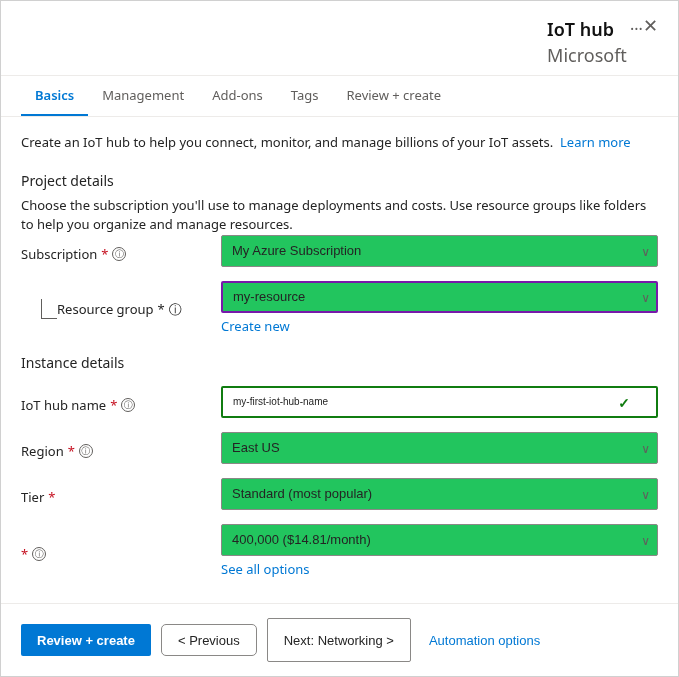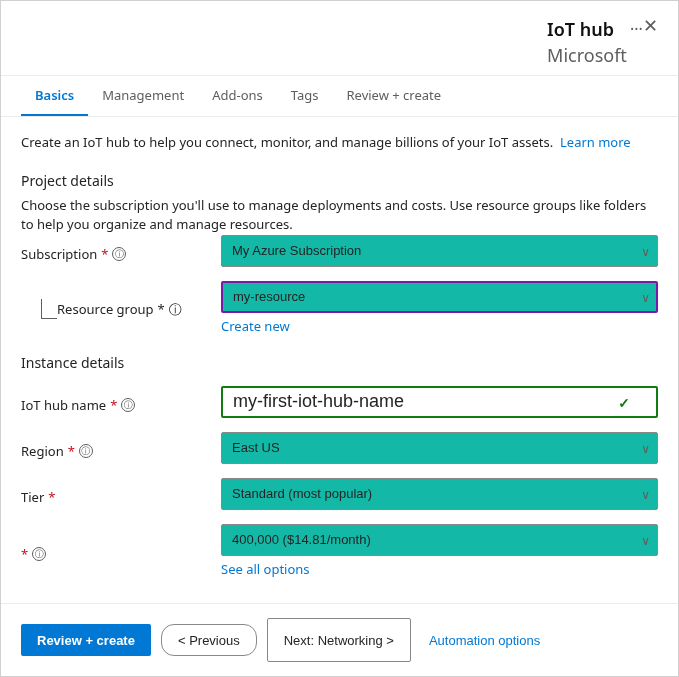--- a/index.html
+++ b/index.html
@@ -19,34 +19,34 @@
     .description { font-size: 13px; color: #242424; margin-bottom: 18px; line-height: 1.5; }
     .description a, .link { color: #0078d4; text-decoration: none; cursor: pointer; }
     .section-title { font-size: 14px; font-weight: 400; color: #242424; margin-bottom: 6px; }
     .section-desc { font-size: 13px; color: #242424; line-height: 1.5; }
     .field-row { display: flex; align-items: center; margin-bottom: 14px; }
     .field-label { min-width: 200px; font-size: 13px; color: #242424; padding-top: 6px; display: flex; align-items: center; gap: 4px; }
     .field-label .required { color: #c50f1f; }
     .field-label .info-icon { width: 14px; height: 14px; border-radius: 50%; border: 1px solid #605e5c; display: inline-flex; align-items: center; justify-content: center; font-size: 9px; color: #605e5c; cursor: pointer; flex-shrink: 0; }
     .field-control { flex: 1; display: flex; flex-direction: column; }
     .select-wrapper { position: relative; }
-    .select-field { width: 100%; padding: 5px 30px 5px 10px; border: 1px solid #8a8886; border-radius: 2px; font-size: 13px; color: #242424; background: #14b8a6; appearance: none; cursor: pointer; height: 32px; }
+    .select-field { width: 100%; padding: 5px 30px 5px 10px; border: 1px solid #8a8886; border-radius: 2px; font-size: 13px; color: #242424; background: #22c55e; appearance: none; cursor: pointer; height: 32px; }
     .select-field.highlighted { border: 2px solid #7719aa; }
     .chevron { position: absolute; right: 8px; top: 50%; transform: translateY(-50%); pointer-events: none; color: #605e5c; font-size: 12px; }
     .checkmark { position: absolute; right: 28px; top: 50%; transform: translateY(-50%); pointer-events: none; color: #107c10; font-size: 14px; font-weight: bold; }
-    .text-input { width: 100%; padding: 5px 10px; border: 2px solid #7719aa; border-radius: 2px; font-size: 18px; color: #242424; background: #fff; height: 32px; }
+    .text-input { width: 100%; padding: 5px 10px; border: 2px solid #7719aa; border-radius: 2px; font-size: 10px; color: #242424; background: #fff; height: 32px; }
     .create-new { color: #0078d4; font-size: 13px; cursor: pointer; margin-top: 4px; text-decoration: none; display: inline-block; }
     .compare-tiers { color: #0078d4; font-size: 13px; cursor: pointer; margin-top: 4px; text-decoration: none; display: inline-block; }
     .see-all { color: #0078d4; font-size: 13px; cursor: pointer; margin-top: 4px; text-decoration: none; display: inline-block; }
     .resource-indent { padding-left: 20px; width: 200px; min-width: 200px; display: flex; flex-direction: column; }
     .resource-label { display: flex; align-items: center; gap: 4px; padding-top: 6px; }
     .section-divider { margin: 18px 0 14px 0; }
     .footer { border-top: 1px solid #edebe9; padding: 14px 20px; display: flex; align-items: center; gap: 10px; background: #fff; }
     .btn-primary { background: #0078d4; color: #fff; border: none; padding: 6px 16px; font-size: 13px; font-weight: 600; border-radius: 2px; cursor: pointer; height: 32px; }
-    .btn-secondary { background: #fff; color: #242424; border: 1px solid #8a8886; padding: 6px 16px; font-size: 13px; border-radius: 13px; cursor: pointer; height: 32px; }
+    .btn-secondary { background: #fff; color: #242424; border: 1px solid #8a8886; padding: 6px 16px; font-size: 13px; border-radius: 5px; cursor: pointer; height: 32px; }
     .btn-outline { background: #fff; color: #242424; border: 1px solid #8a8886; padding: 6px 16px; font-size: 13px; border-radius: 2px; cursor: pointer; height: 44px; }
     .btn-link { background: none; border: none; color: #0078d4; font-size: 13px; cursor: pointer; padding: 0 8px; }
     .field-row-resource { display: flex; align-items: flex-start; margin-bottom: 4px; justify-content: center; }
   </style>
 </head>
 <body>
 
 <div class="dialog">
 
   <div class="dialog-header">

